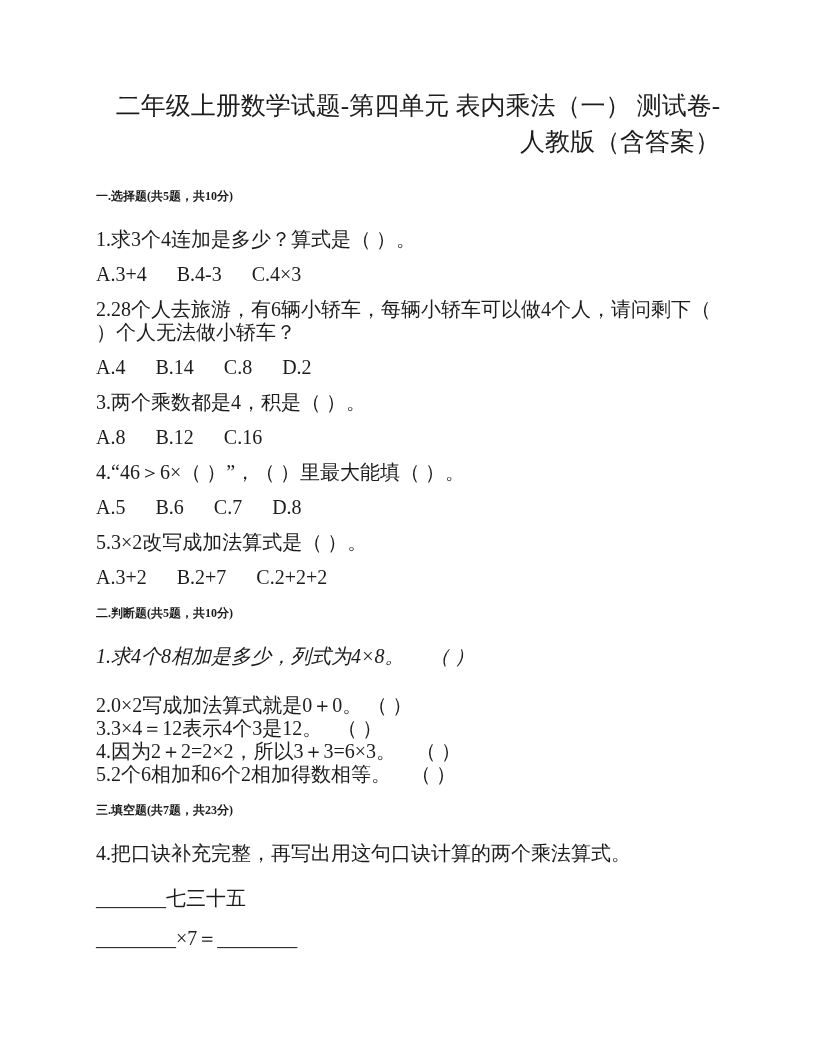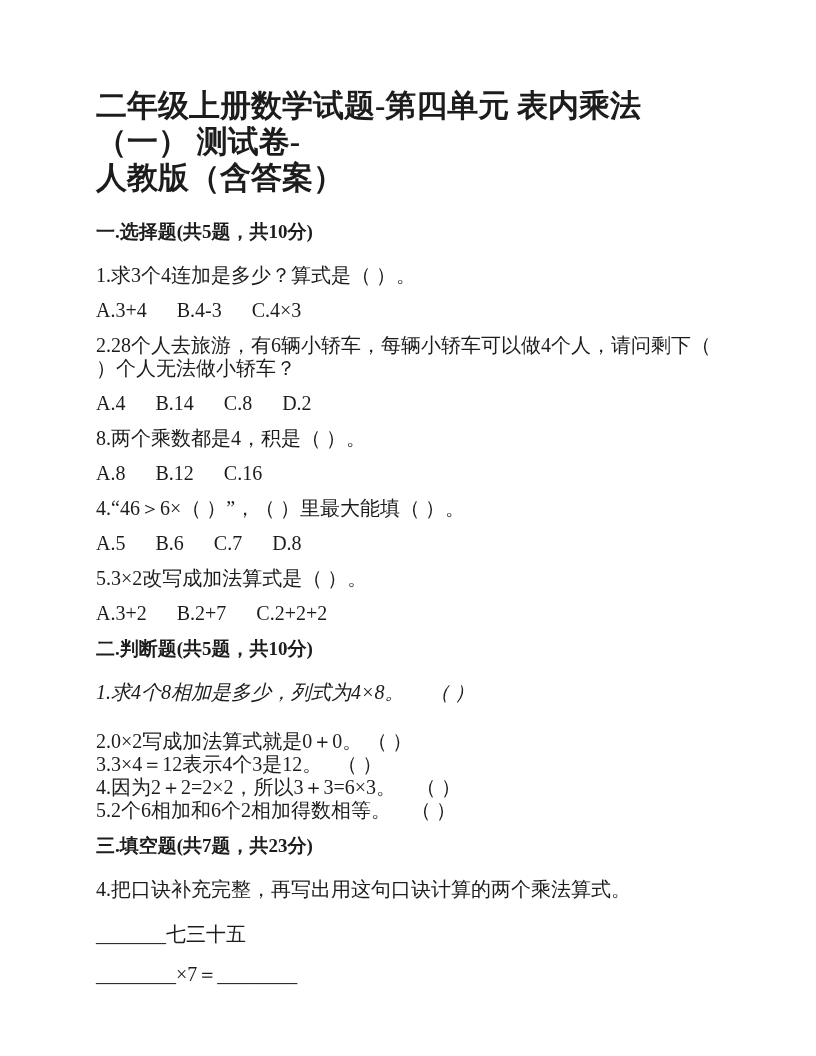--- a/index.html
+++ b/index.html
@@ -15,29 +15,29 @@
   }
   .page {
     box-sizing: border-box;
     width: 816px;
     height: 1056px;
     padding: 88px 96px 40px 96px;
     overflow: hidden;
     background: #ffffff;
   }
   .doc-title {
-    font-size: 31px;
-    font-weight: bold;
-    text-align: left;
+    font-size: 25px;
+    font-weight: normal;
+    text-align: right;
     line-height: 36px;
     margin: 0 0 24px 0;
     white-space: pre-wrap;
   }
   .sec-heading {
-    font-size: 19px;
+    font-size: 12px;
     font-weight: bold;
     line-height: 24px;
     margin: 8px 0 20px 0;
     white-space: pre-wrap;
   }
   .line {
     font-size: 20px;
     line-height: 23px;
     margin: 0 0 12px 0;
     white-space: pre-wrap;
@@ -72,21 +72,21 @@
 
   <h2 class="sec-heading">一.选择题(共5题，共10分)</h2>
 
   <p class="line">1.求3个4连加是多少？算式是（ ）。</p>
   <p class="line opts"><span class="opt">A.3+4</span><span class="opt">B.4-3</span><span class="opt">C.4×3</span></p>
 
   <p class="line">2.28个人去旅游，有6辆小轿车，每辆小轿车可以做4个人，请问剩下（
 ）个人无法做小轿车？</p>
   <p class="line opts"><span class="opt">A.4</span><span class="opt">B.14</span><span class="opt">C.8</span><span class="opt">D.2</span></p>
 
-  <p class="line">8.两个乘数都是4，积是（ ）。</p>
+  <p class="line">3.两个乘数都是4，积是（ ）。</p>
   <p class="line opts"><span class="opt">A.8</span><span class="opt">B.12</span><span class="opt">C.16</span></p>
 
   <p class="line">4.“46＞6×（ ）”，（ ）里最大能填（ ）。</p>
   <p class="line opts"><span class="opt">A.5</span><span class="opt">B.6</span><span class="opt">C.7</span><span class="opt">D.8</span></p>
 
   <p class="line">5.3×2改写成加法算式是（ ）。</p>
   <p class="line opts"><span class="opt">A.3+2</span><span class="opt">B.2+7</span><span class="opt">C.2+2+2</span></p>
 
   <h2 class="sec-heading">二.判断题(共5题，共10分)</h2>
 

